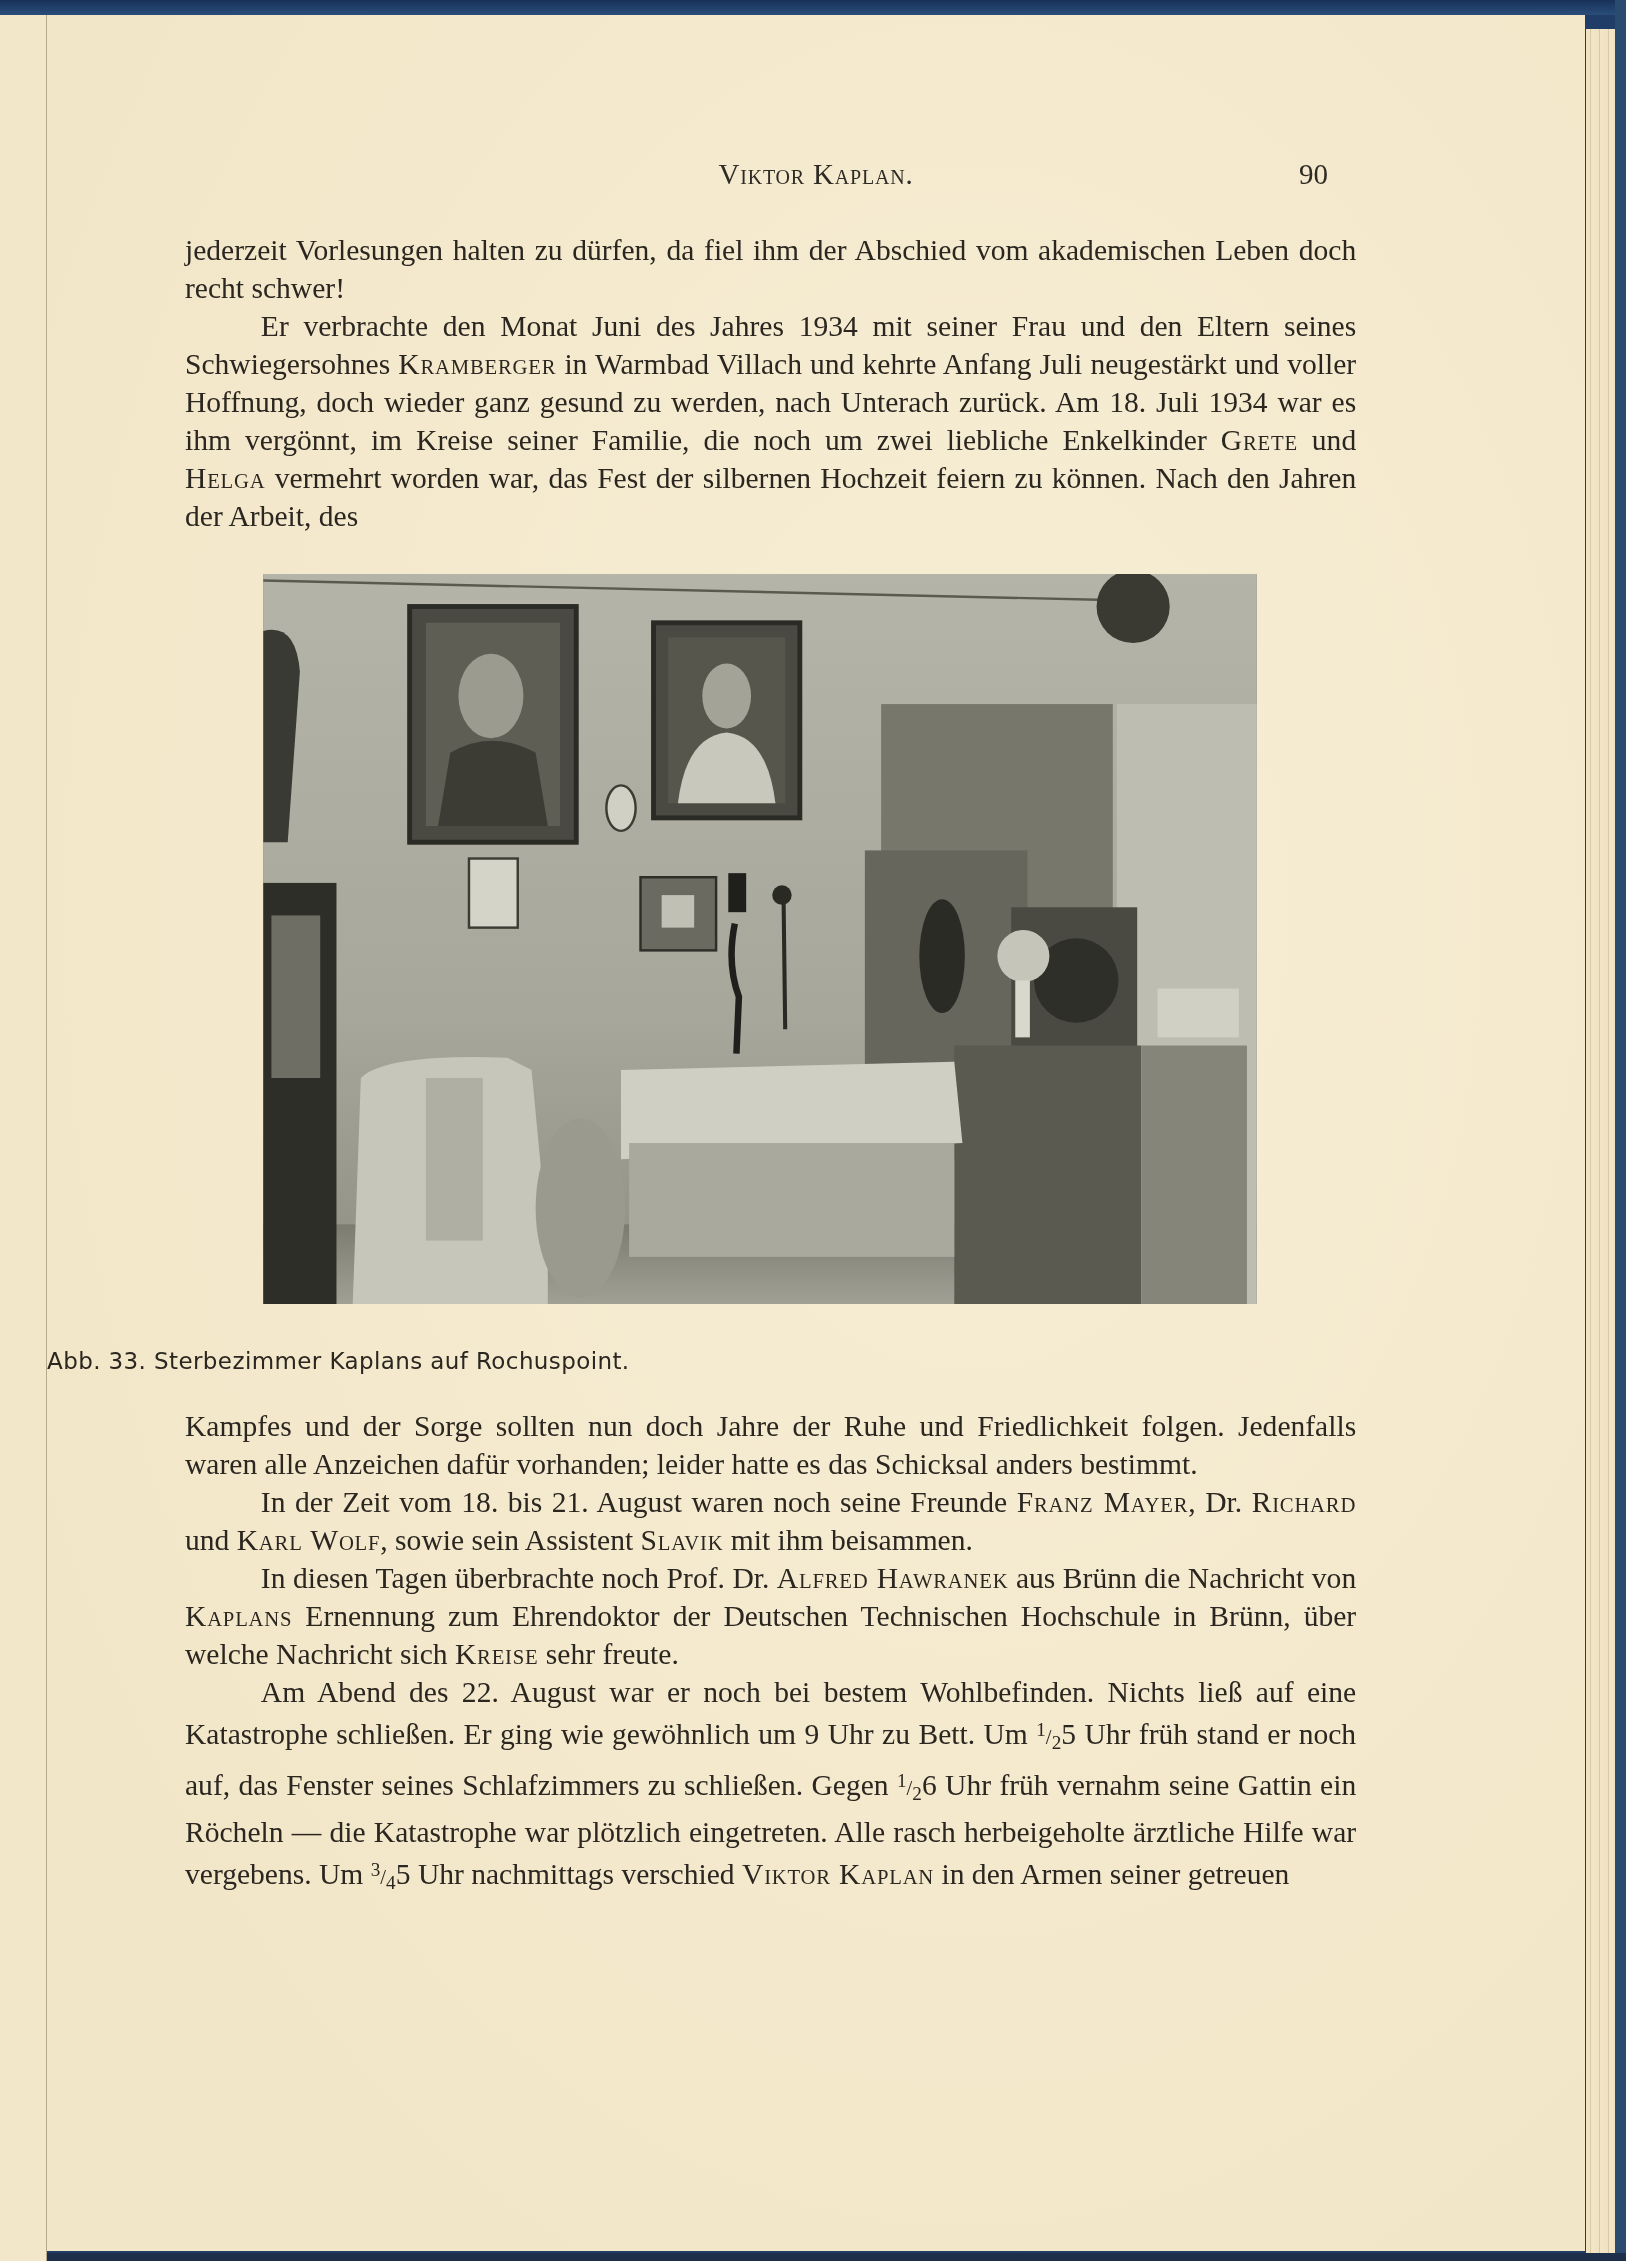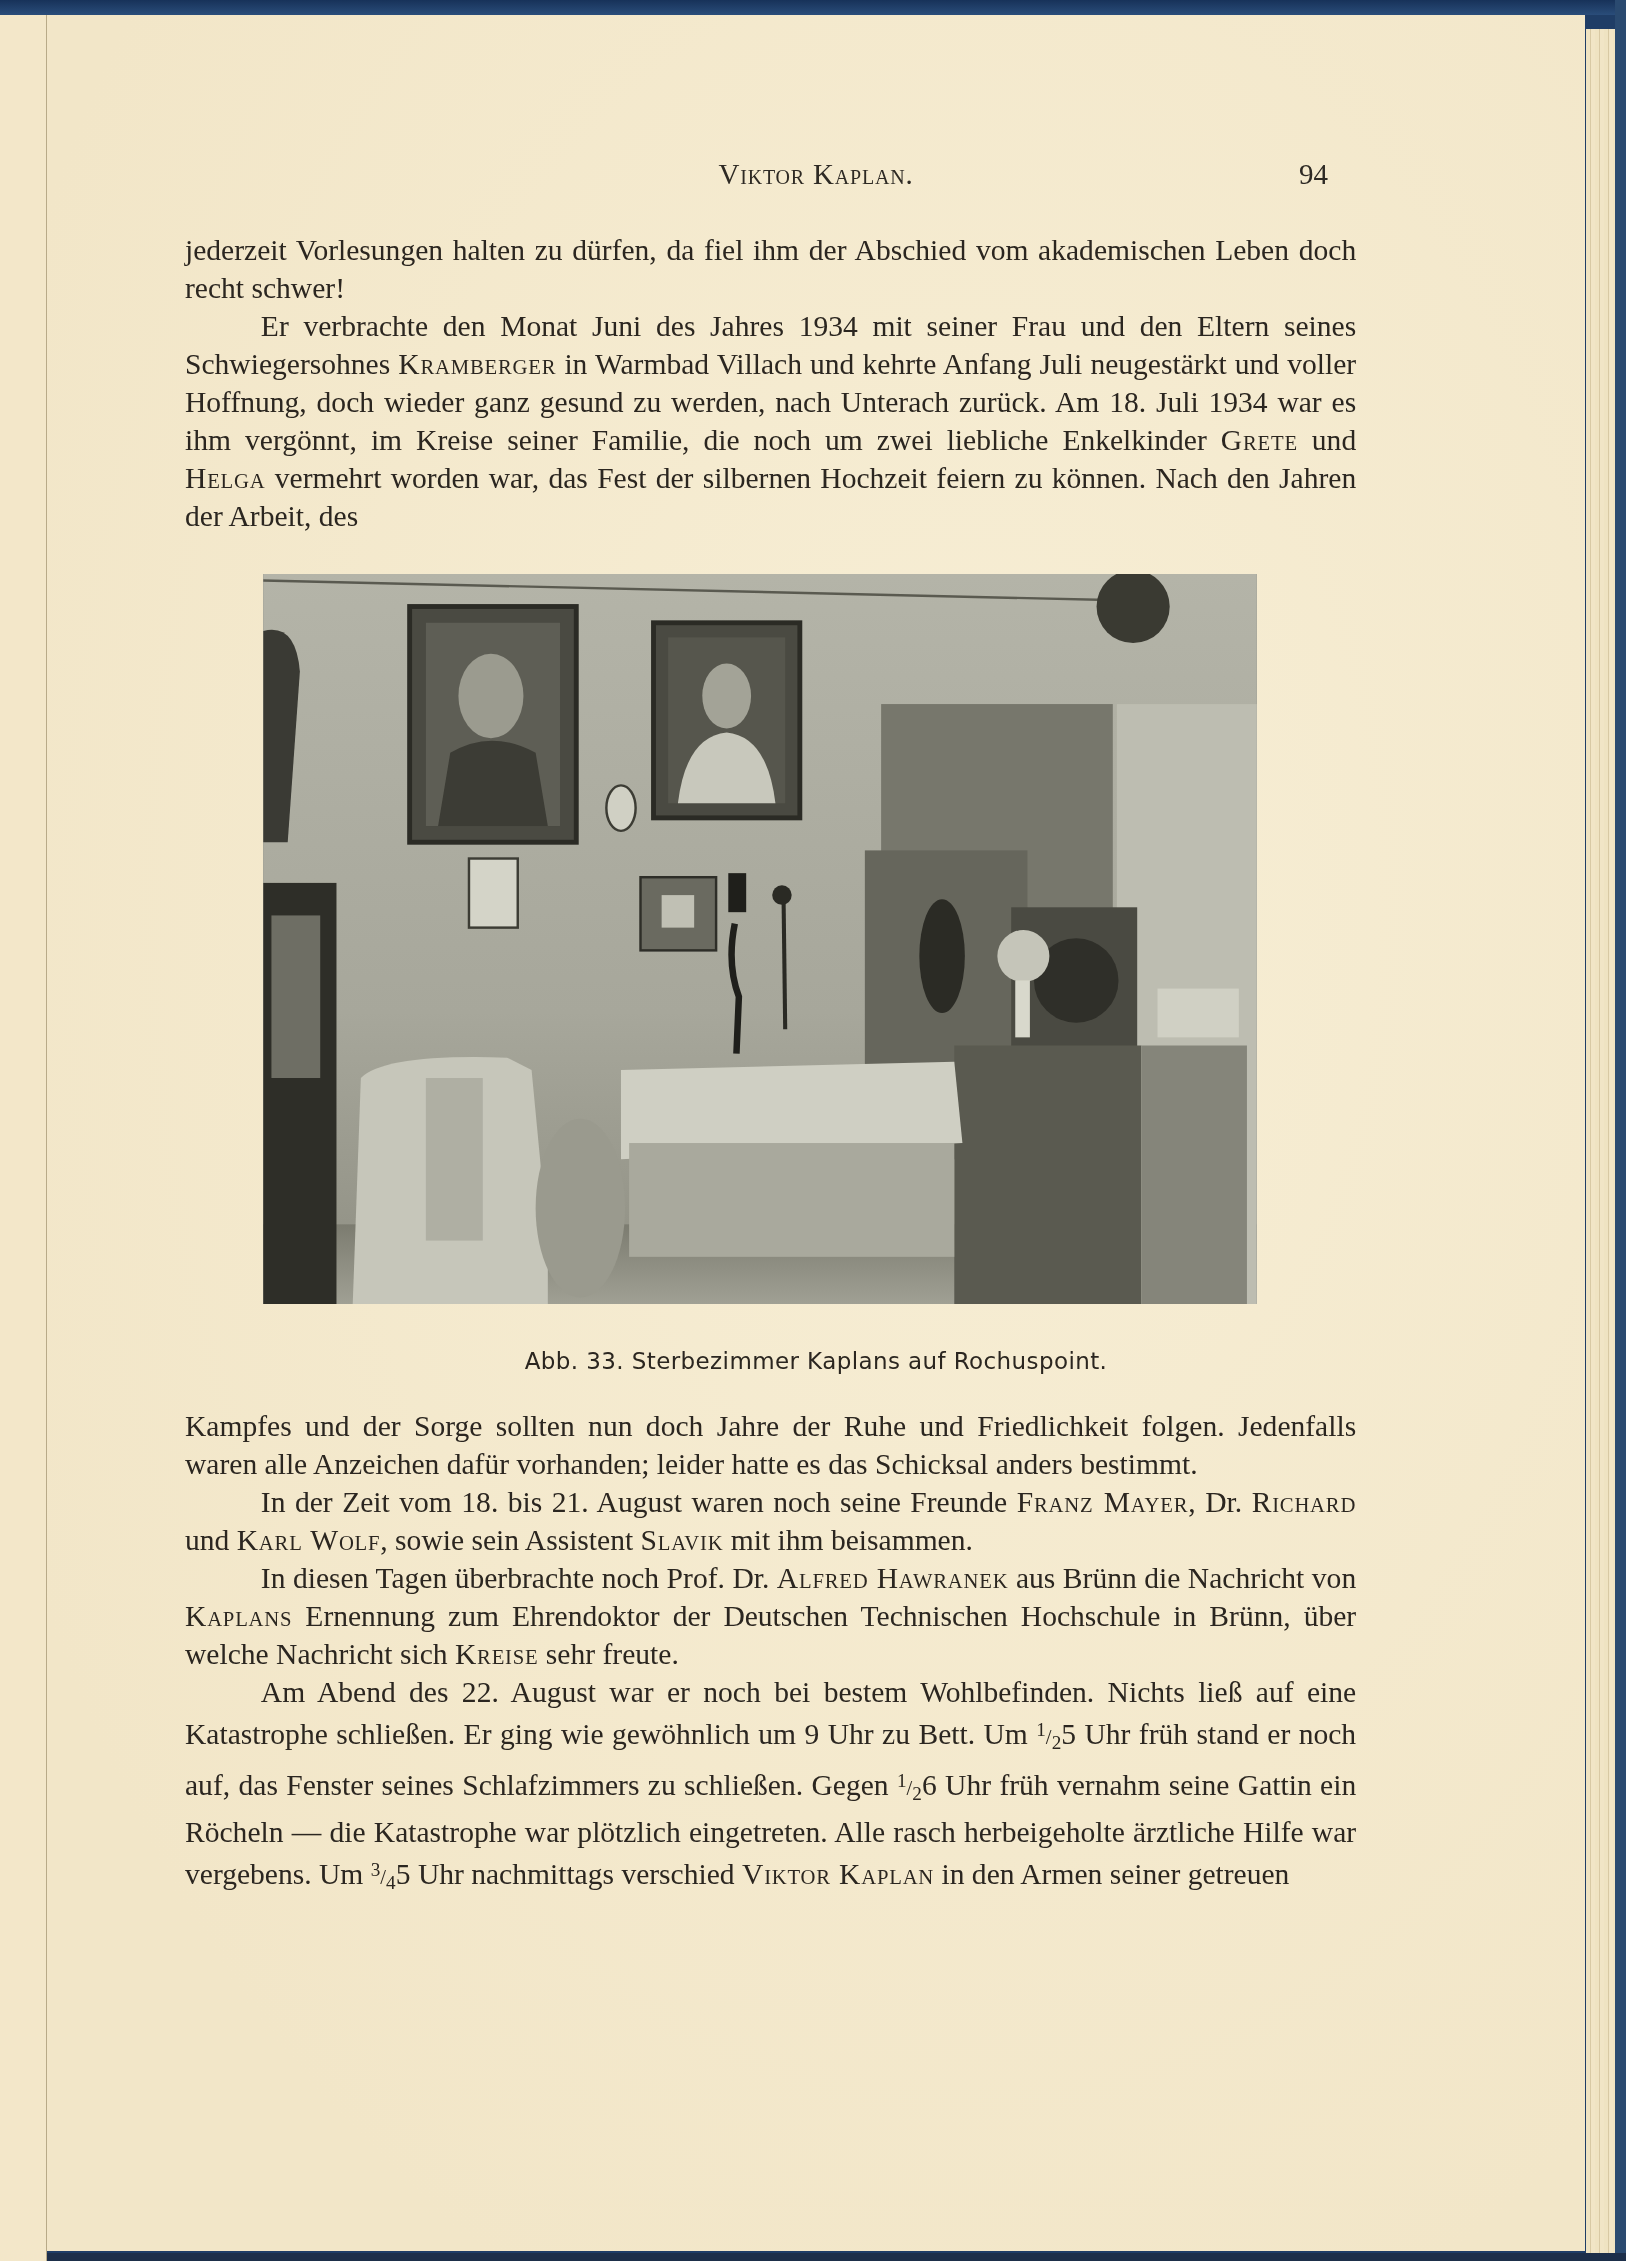--- a/index.html
+++ b/index.html
@@ -38,37 +38,37 @@
   .frac sup, .frac sub { font-size:19.5px; }
   #block-top { top:216px; }
   #block-bottom { top:1392px; }
 
   .figure {
     position:absolute; left:216px; top:559px; width:994px; height:730px;
     background:#9a9a8e; overflow:hidden;
   }
   .figure svg { display:block; }
   .caption {
-    position:absolute; top:1333px; left:0; width:1538px; text-align:center;
+    position:absolute; top:1333px; left:0; width:1538px; text-align:left;
     font-family:"DejaVu Sans", sans-serif; font-size:23px; color:#2b2620; letter-spacing:0.4px;
   }
 </style>
 </head>
 <body>
 
 <div class="cover-top"></div>
 <div class="cover-right"></div>
 <div class="cover-bottom"></div>
 <div class="prev-leaf"></div>
 <div class="page-edges"></div>
 
 <div class="page">
 
   <div class="running-head">Viktor Kaplan.</div>
-  <div class="page-number">94</div>
+  <div class="page-number">90</div>
 
   <div class="text-block" id="block-top">
     <p class="cont">jederzeit Vorlesungen halten zu dürfen, da fiel ihm der Abschied vom akademischen Leben doch recht schwer!</p>
     <p class="indent"><span>Er verbrachte den Monat Juni des Jahres 1934 mit seiner Frau und den Eltern seines Schwiegersohnes </span><span class="sc">Kramberger</span><span> in Warmbad Villach und kehrte Anfang Juli neugestärkt und voller Hoffnung, doch wieder ganz gesund zu werden, nach Unterach zurück. Am 18. Juli 1934 war es ihm vergönnt, im Kreise seiner Familie, die noch um zwei liebliche Enkelkinder </span><span class="sc">Grete</span><span> und </span><span class="sc">Helga</span><span> vermehrt worden war, das Fest der silbernen Hochzeit feiern zu können. Nach den Jahren der Arbeit, des</span></p>
   </div>
 
   <div class="figure">
     <svg width="994" height="730" viewBox="0 0 1222 898">
       <defs>
         <linearGradient id="wall" x1="0" y1="0" x2="0" y2="1">

